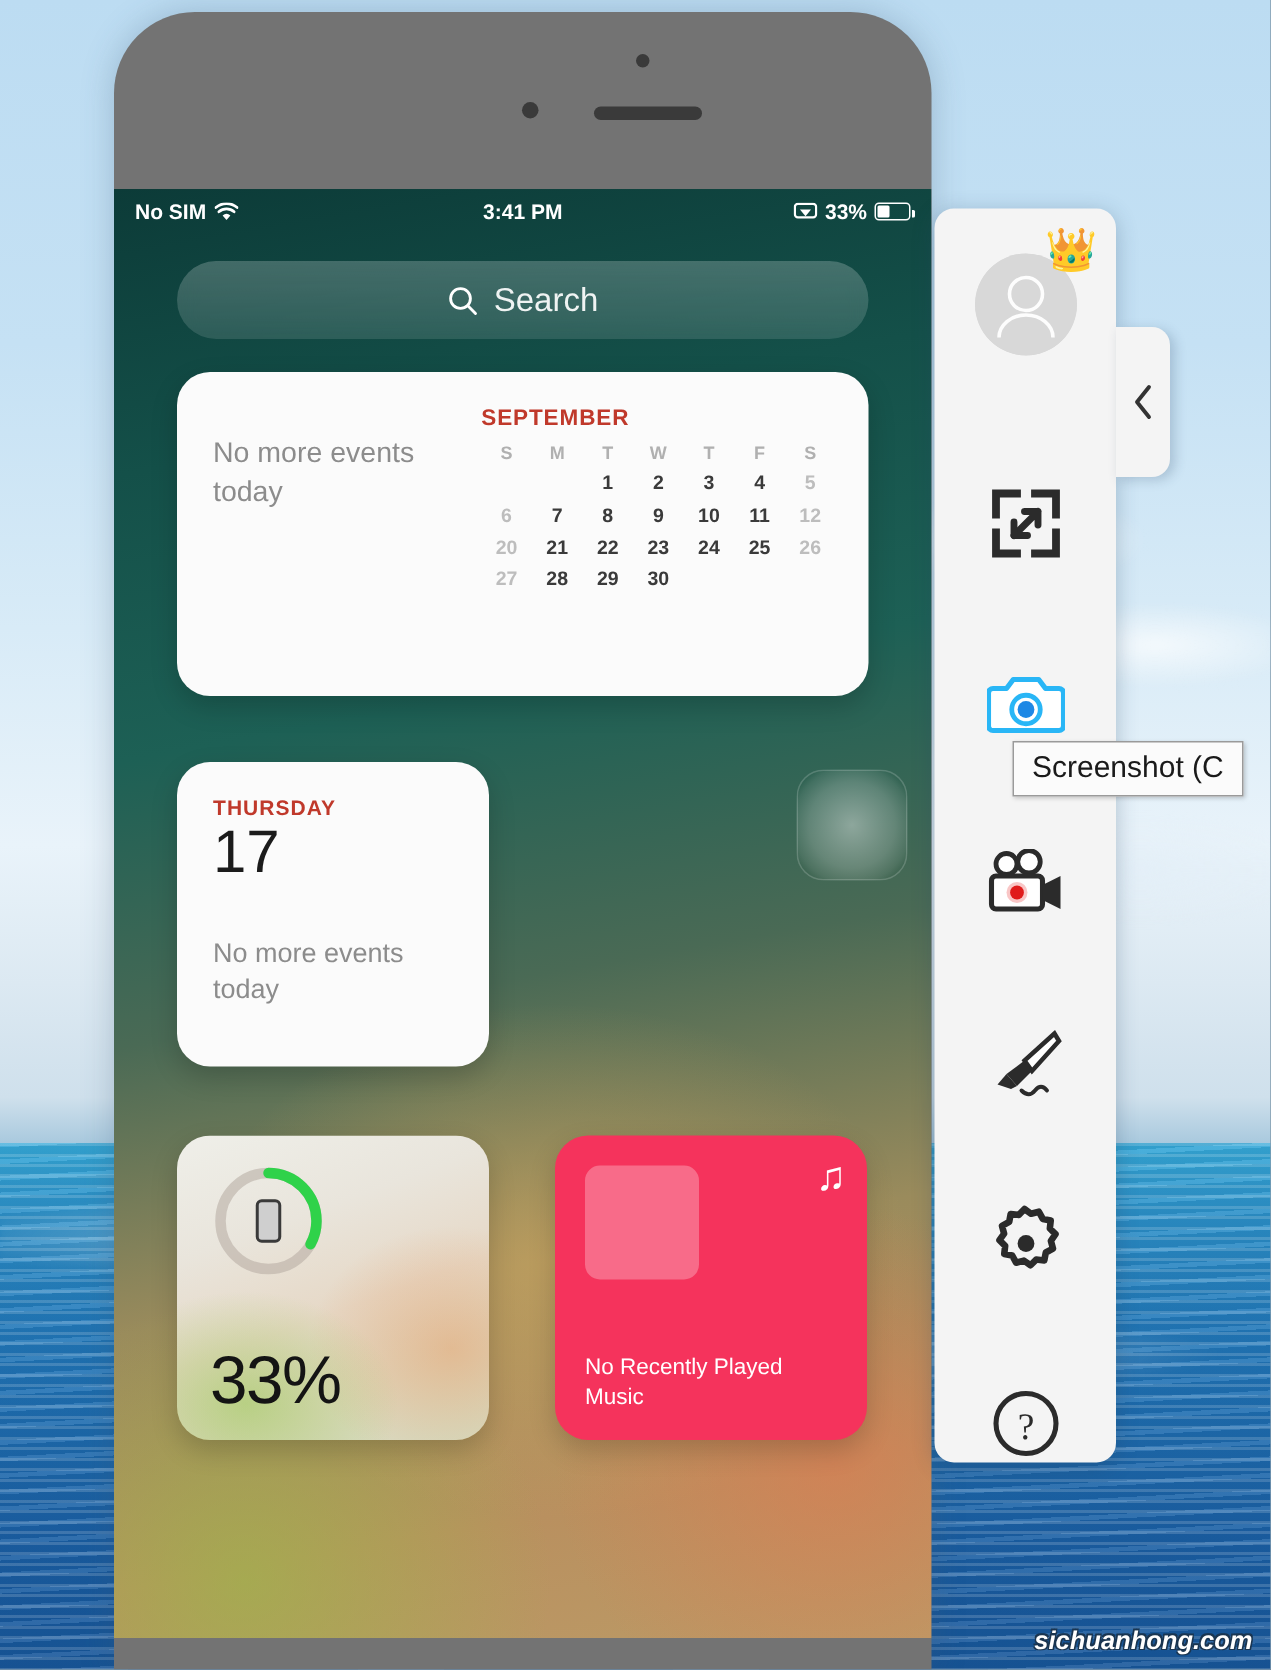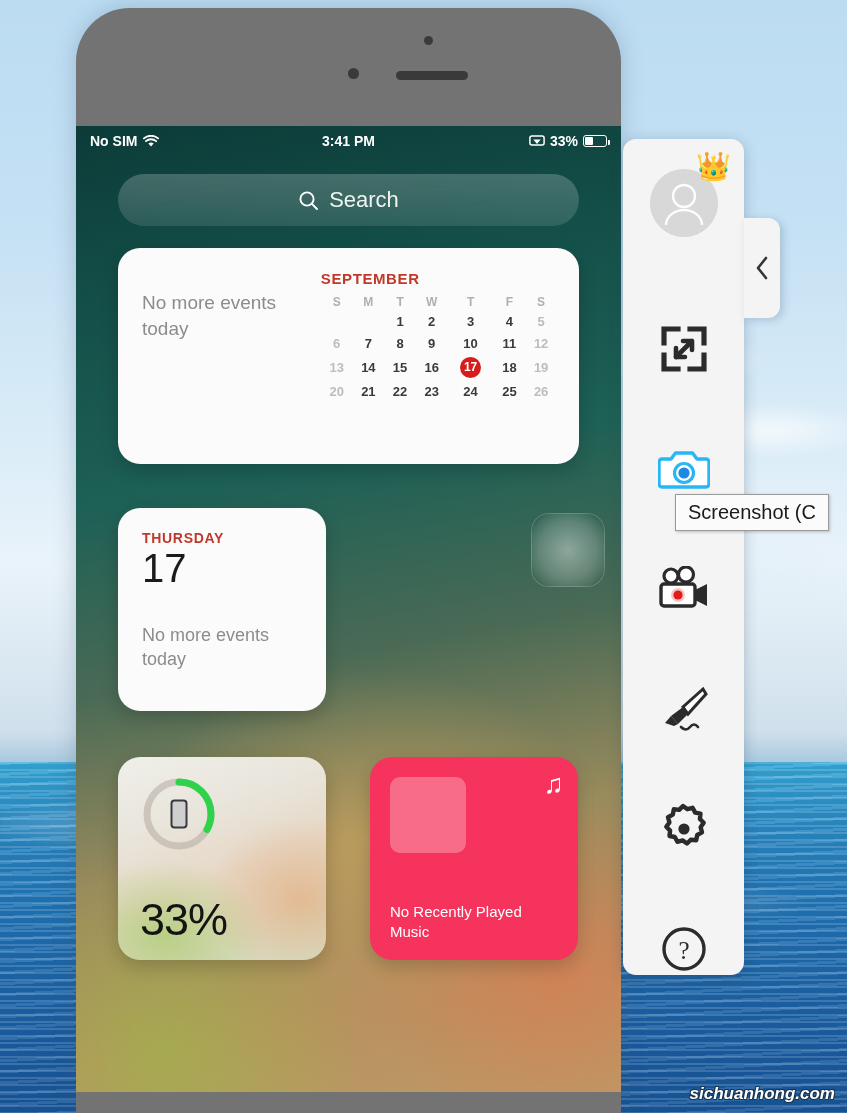--- a/index.html
+++ b/index.html
@@ -265,36 +265,36 @@
                 <tr>
                   <td class="dim">6</td>
                   <td>7</td>
                   <td>8</td>
                   <td>9</td>
                   <td>10</td>
                   <td>11</td>
                   <td class="dim">12</td>
                 </tr>
                 <tr>
-                  <td class="dim">13</td>
-                  <td>14</td>
-                  <td>15</td>
-                  <td>16</td>
-                  <td class="today"><span>17</span></td>
-                  <td>18</td>
-                  <td class="dim">19</td>
-                </tr>
-                <tr>
                   <td class="dim">20</td>
                   <td>21</td>
                   <td>22</td>
                   <td>23</td>
                   <td>24</td>
                   <td>25</td>
                   <td class="dim">26</td>
+                </tr>
+                <tr>
+                  <td class="dim">27</td>
+                  <td>28</td>
+                  <td>29</td>
+                  <td>30</td>
+                  <td></td>
+                  <td></td>
+                  <td></td>
                 </tr>
               </tbody>
           </table>
         </div>
       </div>
 
       <div class="widget-row">
         <div class="widget w-sm upnext">
           <div class="un-day">THURSDAY</div>
           <div class="un-date">17</div>

